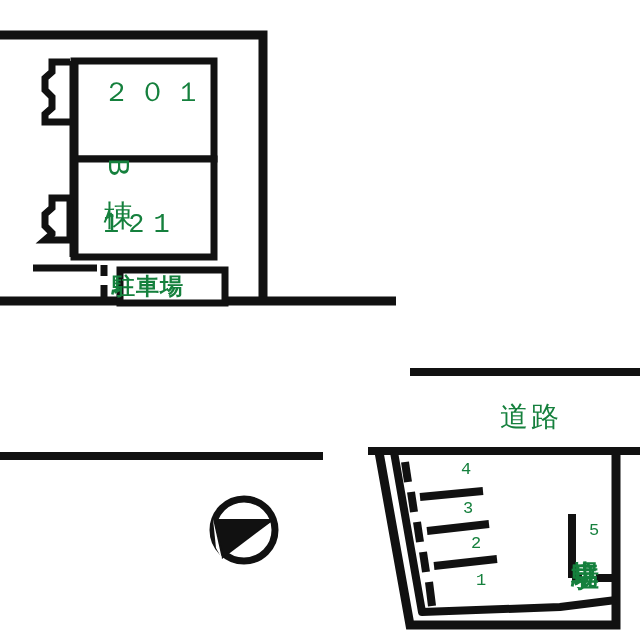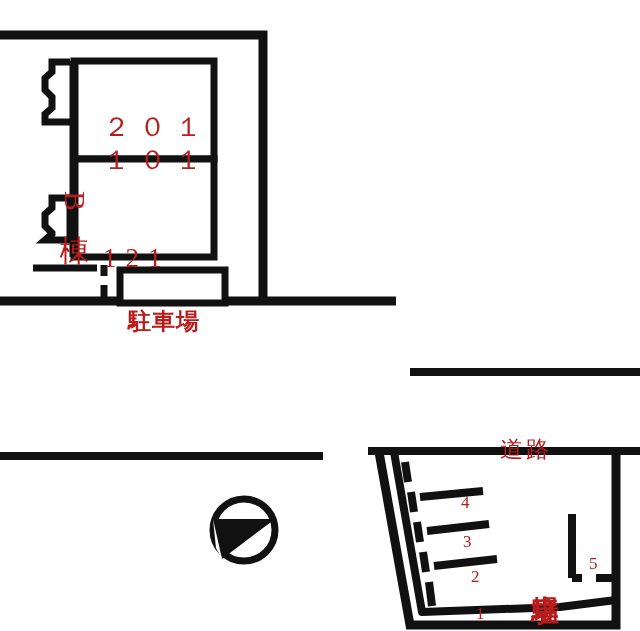--- a/index.html
+++ b/index.html
@@ -6,45 +6,44 @@
   body{font-family:"Liberation Sans","DejaVu Sans",sans-serif;}
   #canvas{
     position:relative;
     width:640px;height:631px;
     background:#ffffff;
     overflow:hidden;
   }
   #canvas svg{position:absolute;left:0;top:0;}
   .lbl{
     position:absolute;
-    color:#b91c1c;
-    font-family:Liberation Serif, serif;
+    color:#15803d;
+    font-family:Liberation Mono, monospace;
     white-space:pre;
     line-height:1;
     user-select:none;
-    margin-top:33px;
   }
   .unitnum{
     font-size:27px;
     letter-spacing:9px;
     font-weight:500;
   }
   .btou{
     font-size:30px;
     font-weight:500;
     line-height:1.02;
     text-align:center;
   }
   .parkbox-text{
     font-size:23px;
     font-weight:700;
     letter-spacing:1px;
   }
   .roadlabel{
-    font-size:23px;
+    font-size:28px;
     font-weight:500;
     letter-spacing:3px;
   }
   .parkvert{
     font-size:27px;
     font-weight:700;
     line-height:1.05;
     text-align:center;
   }
   .stallnum{
@@ -118,25 +117,24 @@
       <path d="M 596 578 L 616 578" stroke="#111111" stroke-width="8" fill="none"></path>
     </g>
 
   </svg>
 
   <div class="lbl btou" style="left:29px; top:122px; width:40px;">
     <span style="writing-mode:vertical-rl; display:inline-block;">B棟</span>
   </div>
 
   <div class="lbl unitnum" style="left:103px; top:81px;">２０１</div>
-  <div class="lbl unitnum" style="left:103px; top:114px;">１０１</div>
 
   <div class="lbl unitnum" style="left:103px; top:212px;">121</div>
 
-  <div class="lbl parkbox-text" style="left:128px; top:277px;">駐車場</div>
+  <div class="lbl parkbox-text" style="left:112px; top:277px;">駐車場</div>
 
   <div class="lbl roadlabel" style="left:500px; top:405px;">道路</div>
 
   <div class="lbl parkvert" style="left:504px; top:490px; width:32px;">
     <span style="writing-mode:vertical-rl; display:inline-block;">駐車場</span>
   </div>
 
   <div class="lbl stallnum" style="left:461px; top:461px;">4</div>
   <div class="lbl stallnum" style="left:463px; top:500px;">3</div>
   <div class="lbl stallnum" style="left:471px; top:535px;">2</div>

